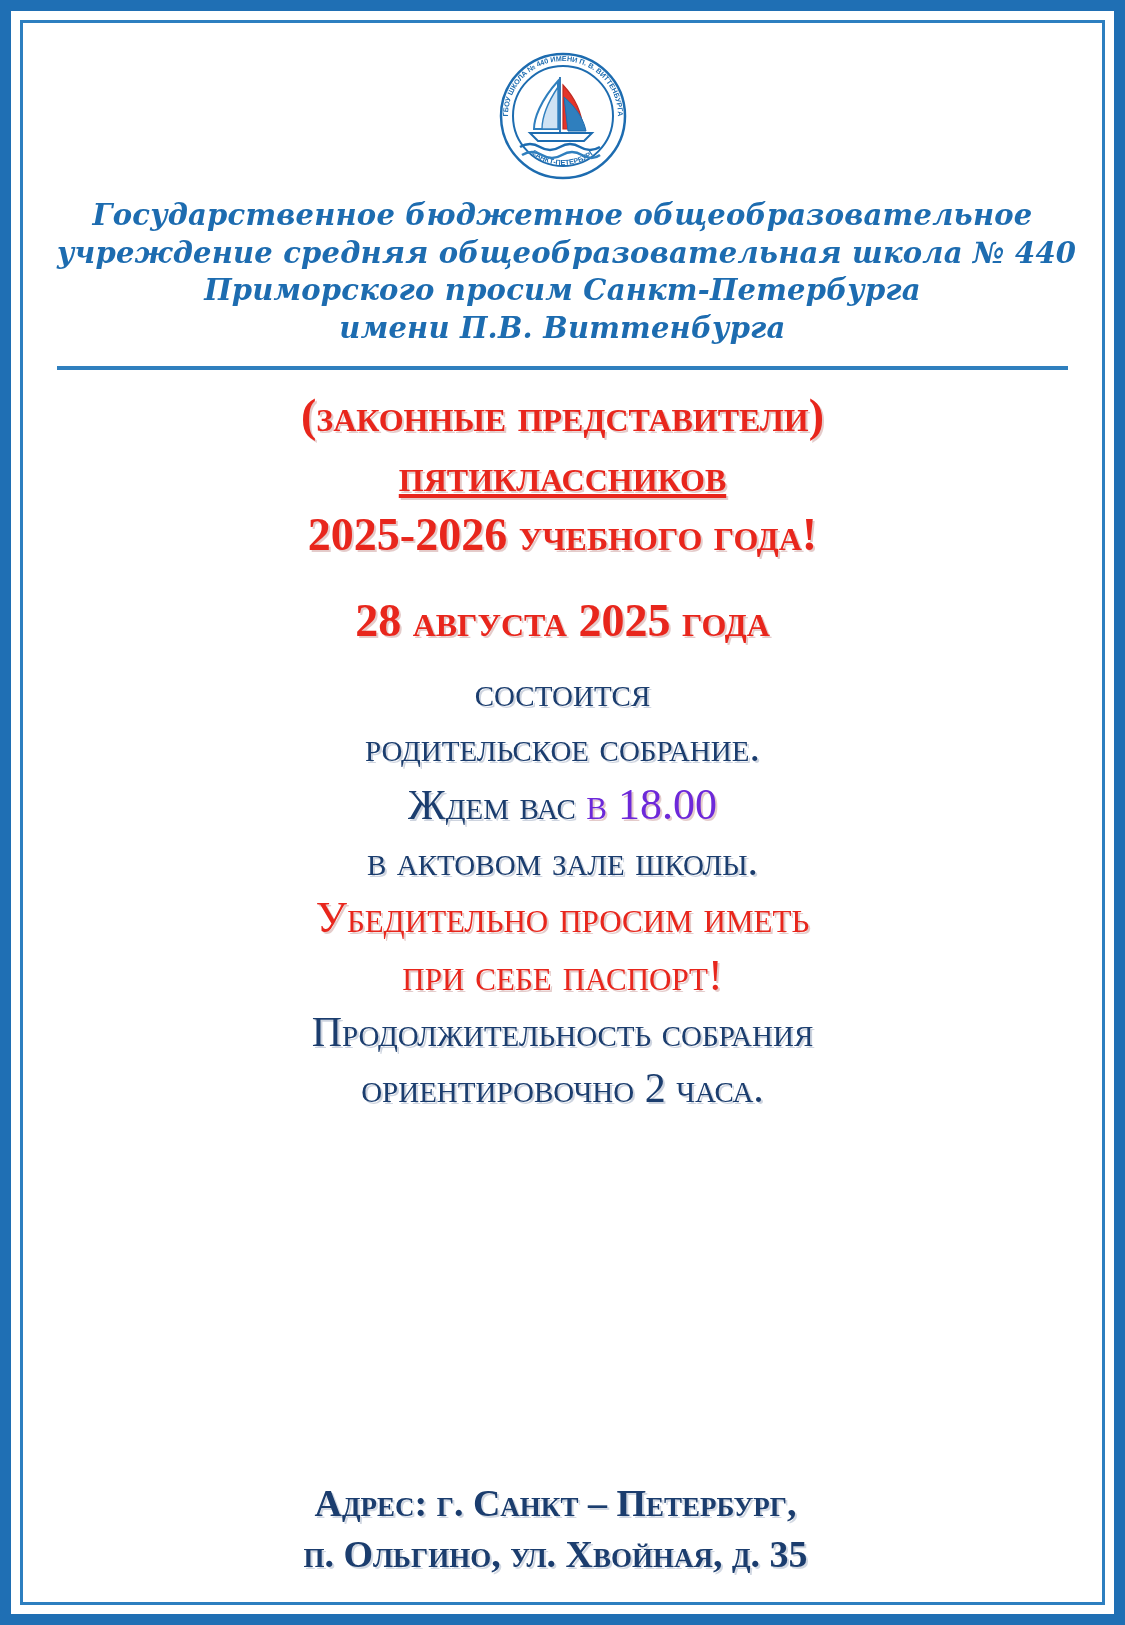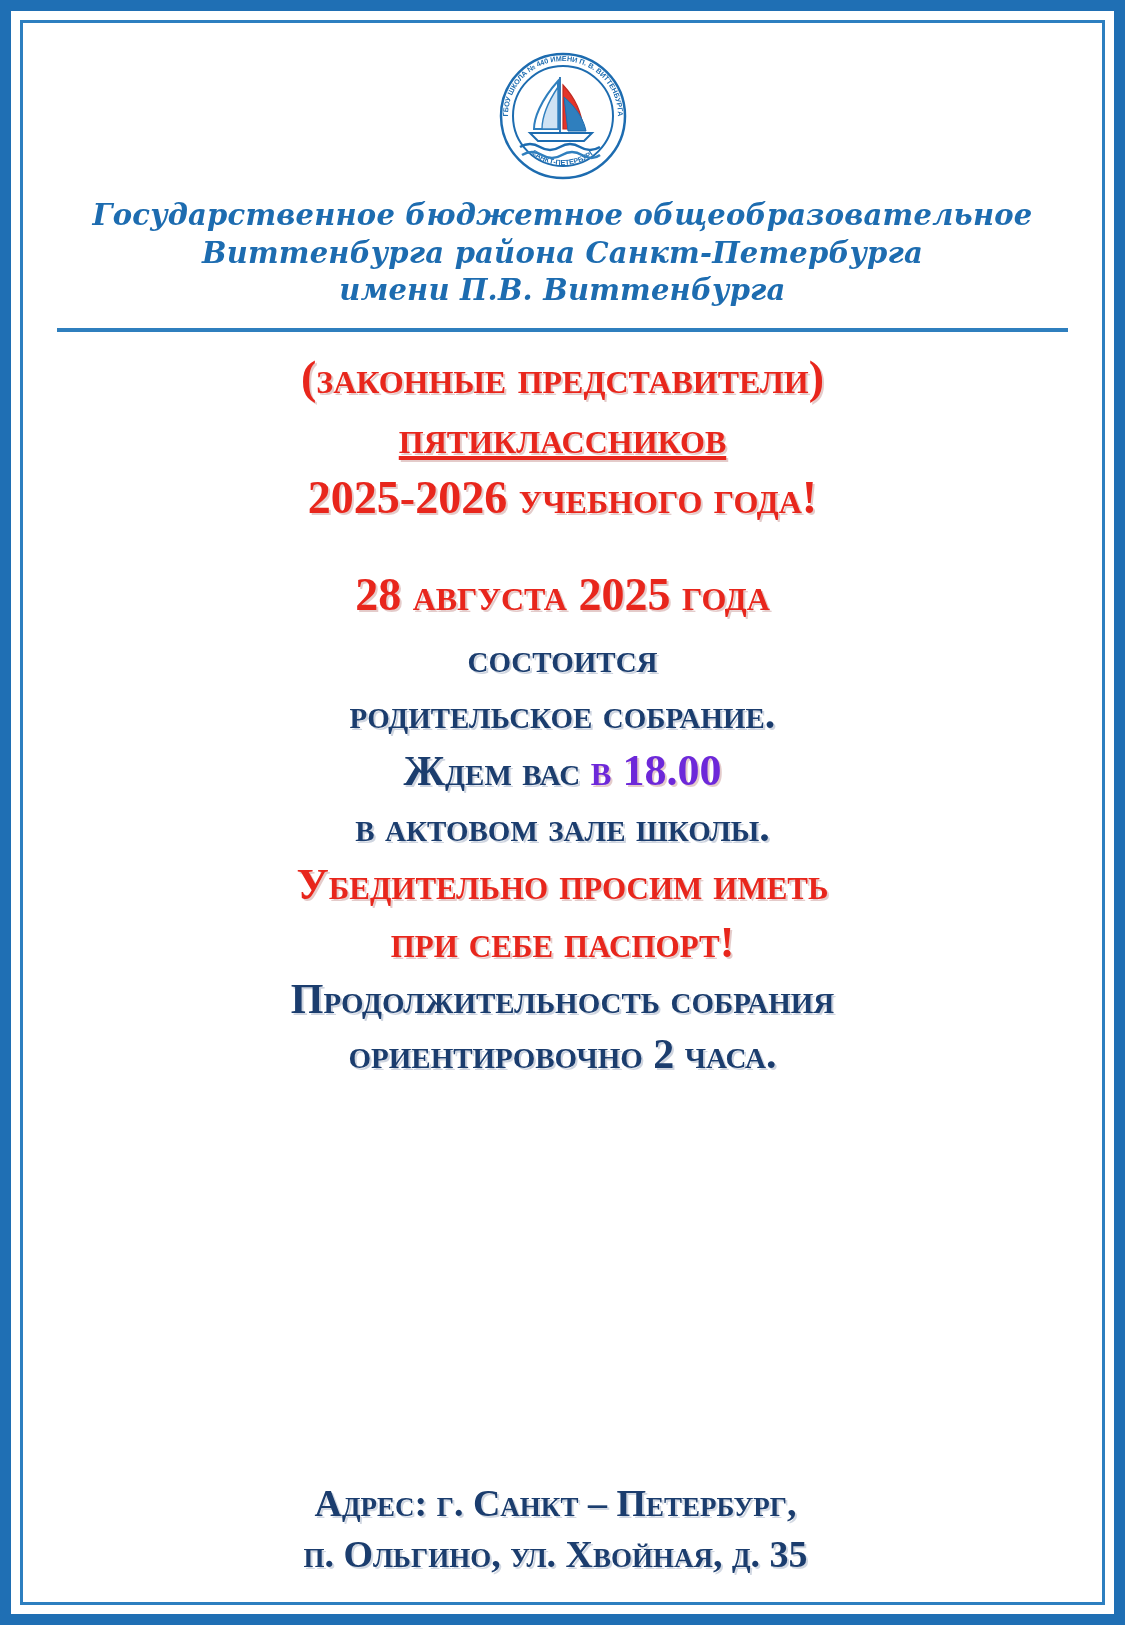--- a/index.html
+++ b/index.html
@@ -89,33 +89,33 @@
   .headline .u { text-decoration: underline; }
 
   .when {
     text-align: center;
     color: #e8261c;
     font-family: "Liberation Serif", serif;
     font-weight: bold;
     font-variant: small-caps;
     font-size: 46px;
     line-height: 1.30;
-    margin-top: 38px;
+    margin-top: 26px;
     text-shadow: 2px 2px 0 rgba(130,20,15,0.22);
   }
 
   .body-text {
     text-align: center;
     color: #1b3d6e;
     font-family: "Liberation Serif", serif;
-    font-weight: bold;
+    font-weight: normal;
     font-variant: small-caps;
     font-size: 42px;
     line-height: 1.32;
-    margin-top: 6px;
+    margin-top: 14px;
     text-shadow: 2px 2px 0 rgba(30,60,110,0.22);
   }
   .body-text .red {
     color: #6d28d9;
     text-shadow: 2px 2px 0 rgba(130,20,15,0.22);
   }
   .body-text .line-red {
     color: #e8261c;
     text-shadow: 2px 2px 0 rgba(130,20,15,0.22);
     font-size: 44px;
@@ -176,21 +176,22 @@
           <path d="M 42,92 L 104,92 L 96,100 L 50,100 Z" fill="#ffffff" stroke="#1d6cb0" stroke-width="2"></path>
 
           <path d="M 32,106 q 10,-6 20,0 t 20,0 t 20,0 t 20,0" fill="none" stroke="#1d6cb0" stroke-width="2.6"></path>
           <path d="M 34,114 q 10,-6 20,0 t 20,0 t 20,0 t 18,0" fill="none" stroke="#2f7fbe" stroke-width="2.6"></path>
         </svg>
       </div>
     </div>
 
     <div class="school-name">
       <div>Государственное бюджетное общеобразовательное</div>
-      <div>Виттенбурга района Санкт-Петербурга</div>
+      <div>учреждение средняя общеобразовательная школа № 440</div>
+      <div>Приморского просим Санкт-Петербурга</div>
       <div>имени П.В. Виттенбурга</div>
     </div>
 
     <div class="divider"></div>
 
     <div class="headline">
       <div>(законные представители)</div>
       <div class="u">пятиклассников</div>
       <div>2025-2026 учебного года!</div>
     </div>

